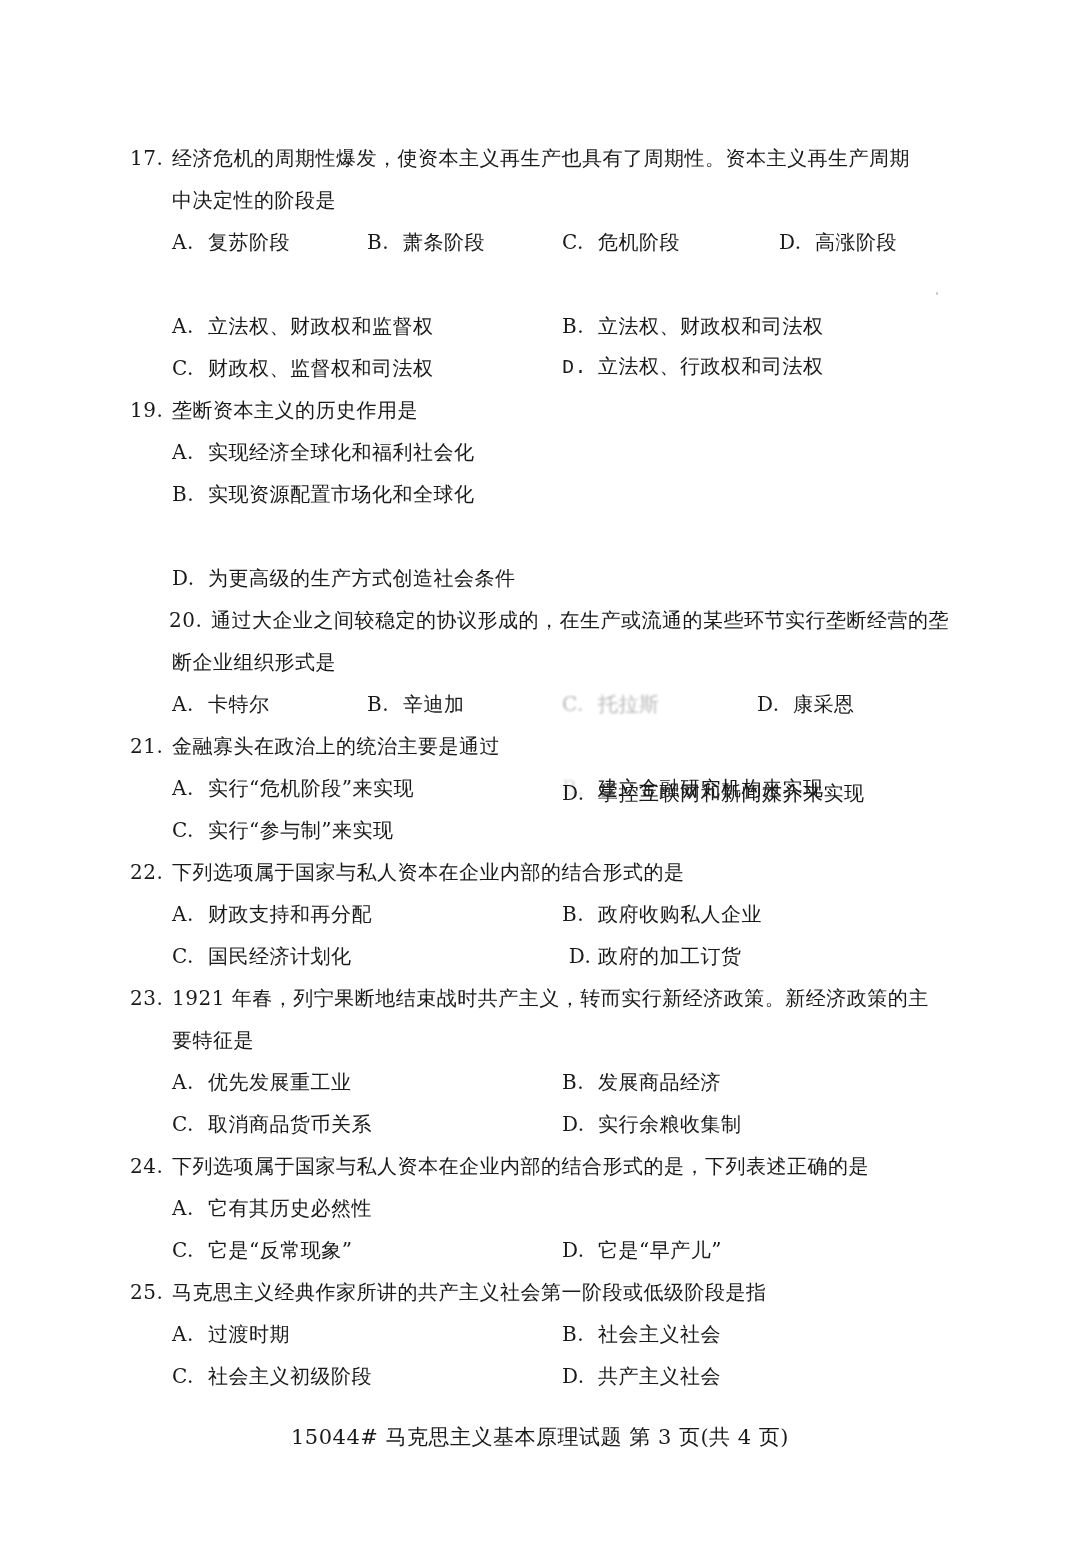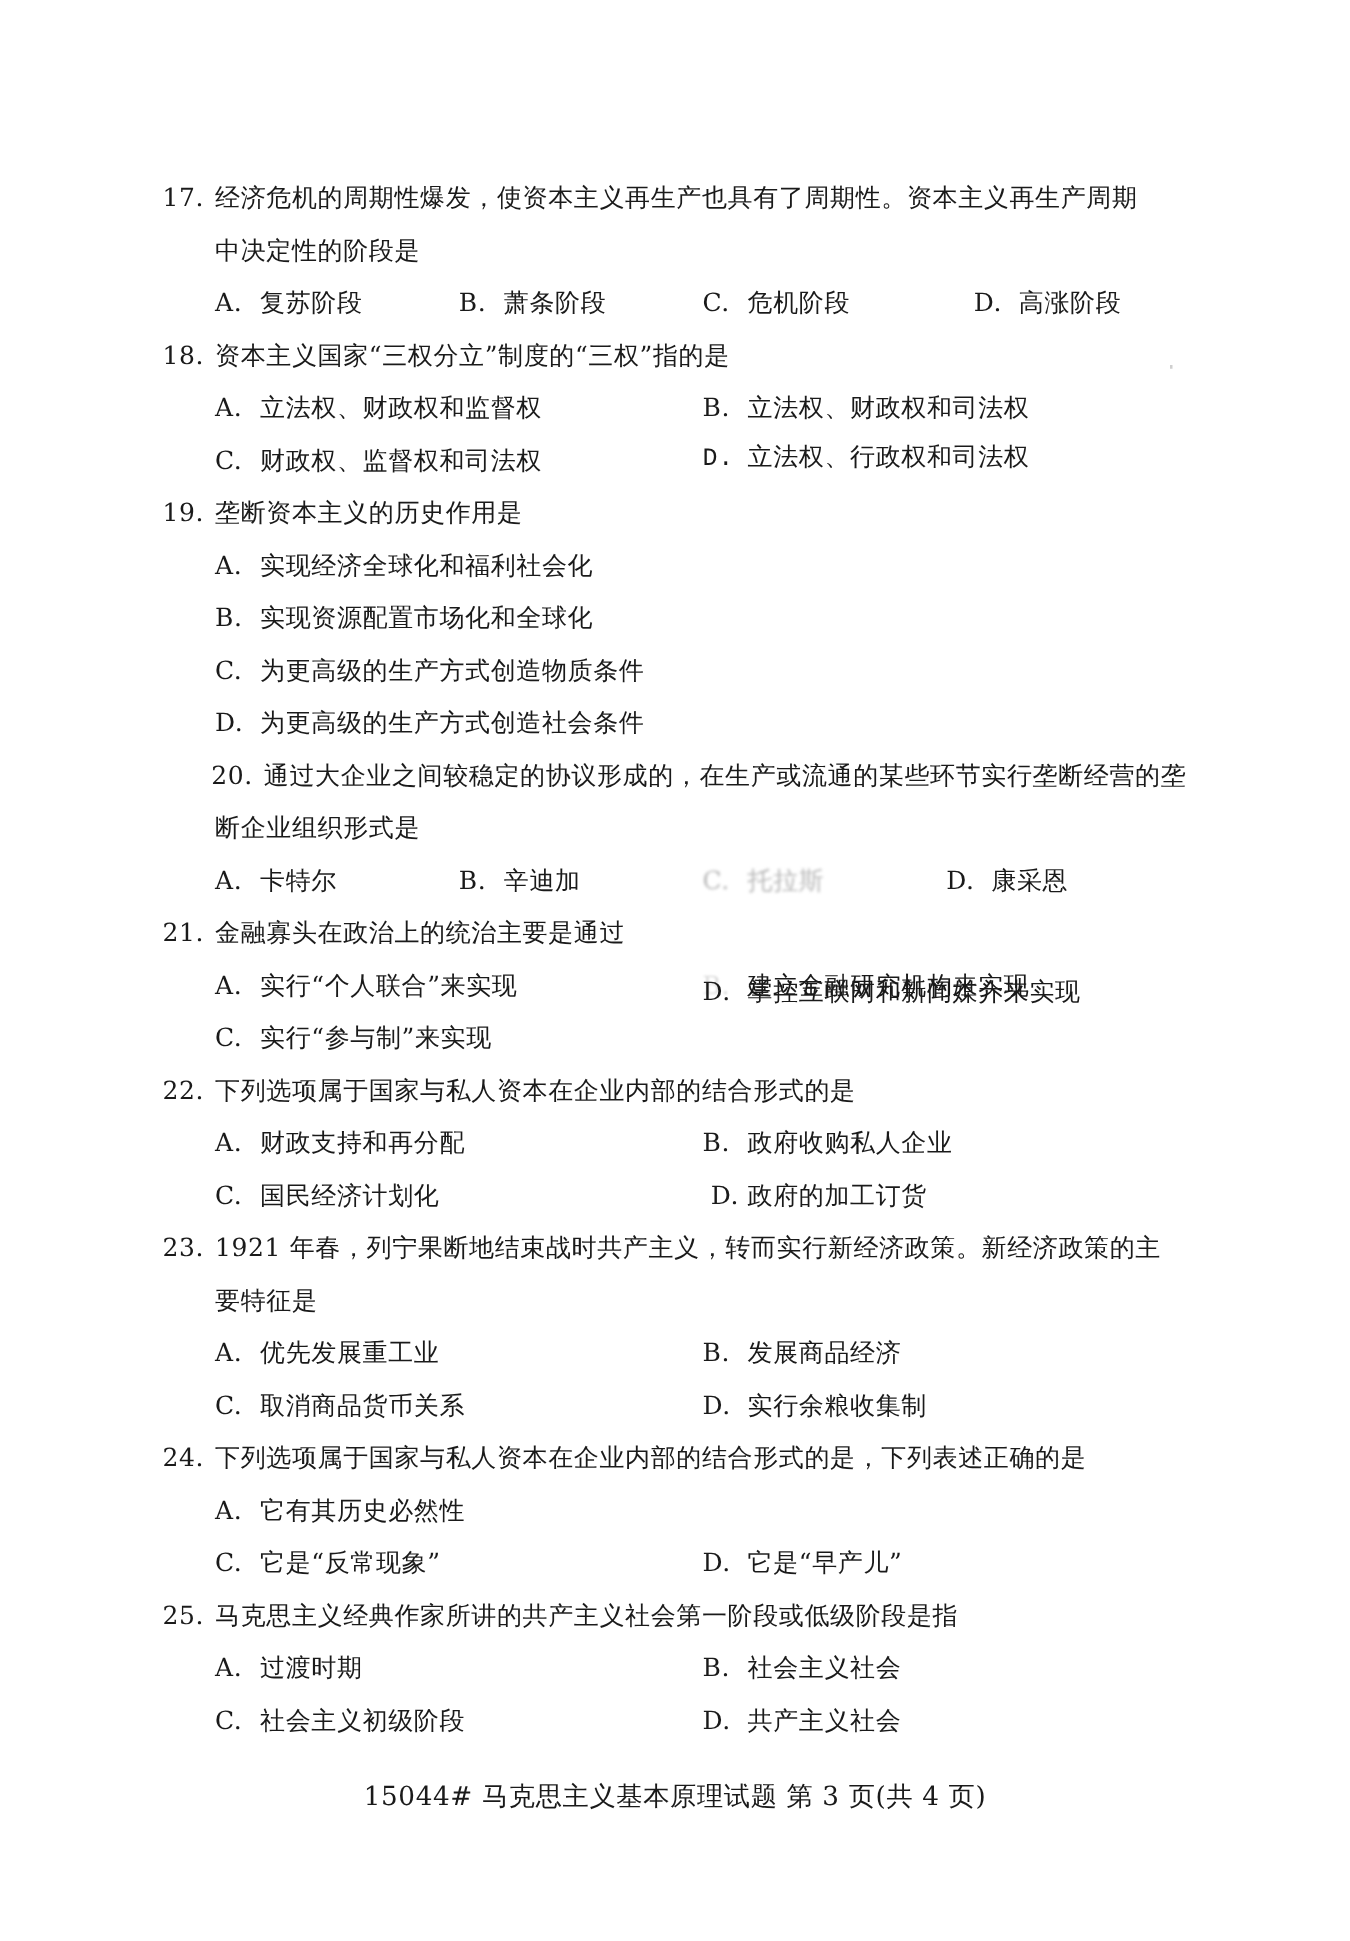--- a/index.html
+++ b/index.html
@@ -30,50 +30,46 @@
 
   <div class="line" style="left:130px; top:137px;">
     <span class="qnum">17.</span><span>经济危机的周期性爆发，使资本主义再生产也具有了周期性。资本主义再生产周期</span>
   </div>
   <div class="line" style="left:172px; top:179px;">中决定性的阶段是</div>
   <div class="line" style="left:172px; top:221px;"><span class="opt-label">A.</span><span>复苏阶段</span></div>
   <div class="line" style="left:367px; top:221px;"><span class="opt-label">B.</span><span>萧条阶段</span></div>
   <div class="line" style="left:562px; top:221px;"><span class="opt-label">C.</span><span>危机阶段</span></div>
   <div class="line" style="left:779px; top:221px;"><span class="opt-label">D.</span><span>高涨阶段</span></div>
 
-  <div class="line" style="left:130px; top:263px;">
-    <span class="qnum">18.</span><span>资本主义国家“三权分立”制度的“三权”指的是</span>
-  </div>
   <div class="speck"></div>
   <div class="line" style="left:172px; top:305px;"><span class="opt-label">A.</span><span>立法权、财政权和监督权</span></div>
   <div class="line" style="left:562px; top:305px;"><span class="opt-label">B.</span><span>立法权、财政权和司法权</span></div>
   <div class="line" style="left:172px; top:347px;"><span class="opt-label">C.</span><span>财政权、监督权和司法权</span></div>
   <div class="line" style="left:562px; top:347px;font-family:Liberation Mono, monospace;"><span class="opt-label">D.</span><span>立法权、行政权和司法权</span></div>
 
   <div class="line" style="left:130px; top:389px;">
     <span class="qnum">19.</span><span>垄断资本主义的历史作用是</span>
   </div>
   <div class="line" style="left:172px; top:431px;"><span class="opt-label">A.</span><span>实现经济全球化和福利社会化</span></div>
   <div class="line" style="left:172px; top:473px;"><span class="opt-label">B.</span><span>实现资源配置市场化和全球化</span></div>
-  <div class="line" style="left:172px; top:515px;"><span class="opt-label">C.</span><span>为更高级的生产方式创造物质条件</span></div>
   <div class="line" style="left:172px; top:557px;"><span class="opt-label">D.</span><span>为更高级的生产方式创造社会条件</span></div>
 
   <div class="line" style="left:130px; top:599px;margin-left:39px;">
     <span class="qnum">20.</span><span>通过大企业之间较稳定的协议形成的，在生产或流通的某些环节实行垄断经营的垄</span>
   </div>
   <div class="line" style="left:172px; top:641px;">断企业组织形式是</div>
   <div class="line" style="left:172px; top:683px;"><span class="opt-label">A.</span><span>卡特尔</span></div>
   <div class="line" style="left:367px; top:683px;"><span class="opt-label">B.</span><span>辛迪加</span></div>
   <div class="line faded" style="left:562px; top:683px;"><span class="opt-label">C.</span><span>托拉斯</span></div>
   <div class="line" style="left:757px; top:683px;"><span class="opt-label">D.</span><span>康采恩</span></div>
 
   <div class="line" style="left:130px; top:725px;">
     <span class="qnum">21.</span><span>金融寡头在政治上的统治主要是通过</span>
   </div>
-  <div class="line" style="left:172px; top:767px;"><span class="opt-label">A.</span><span>实行“个人联合”来实现</span></div>
+  <div class="line" style="left:172px; top:767px;"><span class="opt-label">A.</span><span>实行“危机阶段”来实现</span></div>
   <div class="line" style="left:562px; top:767px;"><span class="opt-label faint">B.</span><span>建立金融研究机构来实现</span></div>
   <div class="line" style="left:172px; top:809px;"><span class="opt-label">C.</span><span>实行“参与制”来实现</span></div>
   <div class="line" style="left:562px; top:772px;"><span class="opt-label">D.</span><span>掌控互联网和新闻媒介来实现</span></div>
 
   <div class="line" style="left:130px; top:851px;">
     <span class="qnum">22.</span><span>下列选项属于国家与私人资本在企业内部的结合形式的是</span>
   </div>
   <div class="line" style="left:172px; top:893px;"><span class="opt-label">A.</span><span>财政支持和再分配</span></div>
   <div class="line" style="left:562px; top:893px;"><span class="opt-label">B.</span><span>政府收购私人企业</span></div>
   <div class="line" style="left:172px; top:935px;"><span class="opt-label">C.</span><span>国民经济计划化</span></div>

